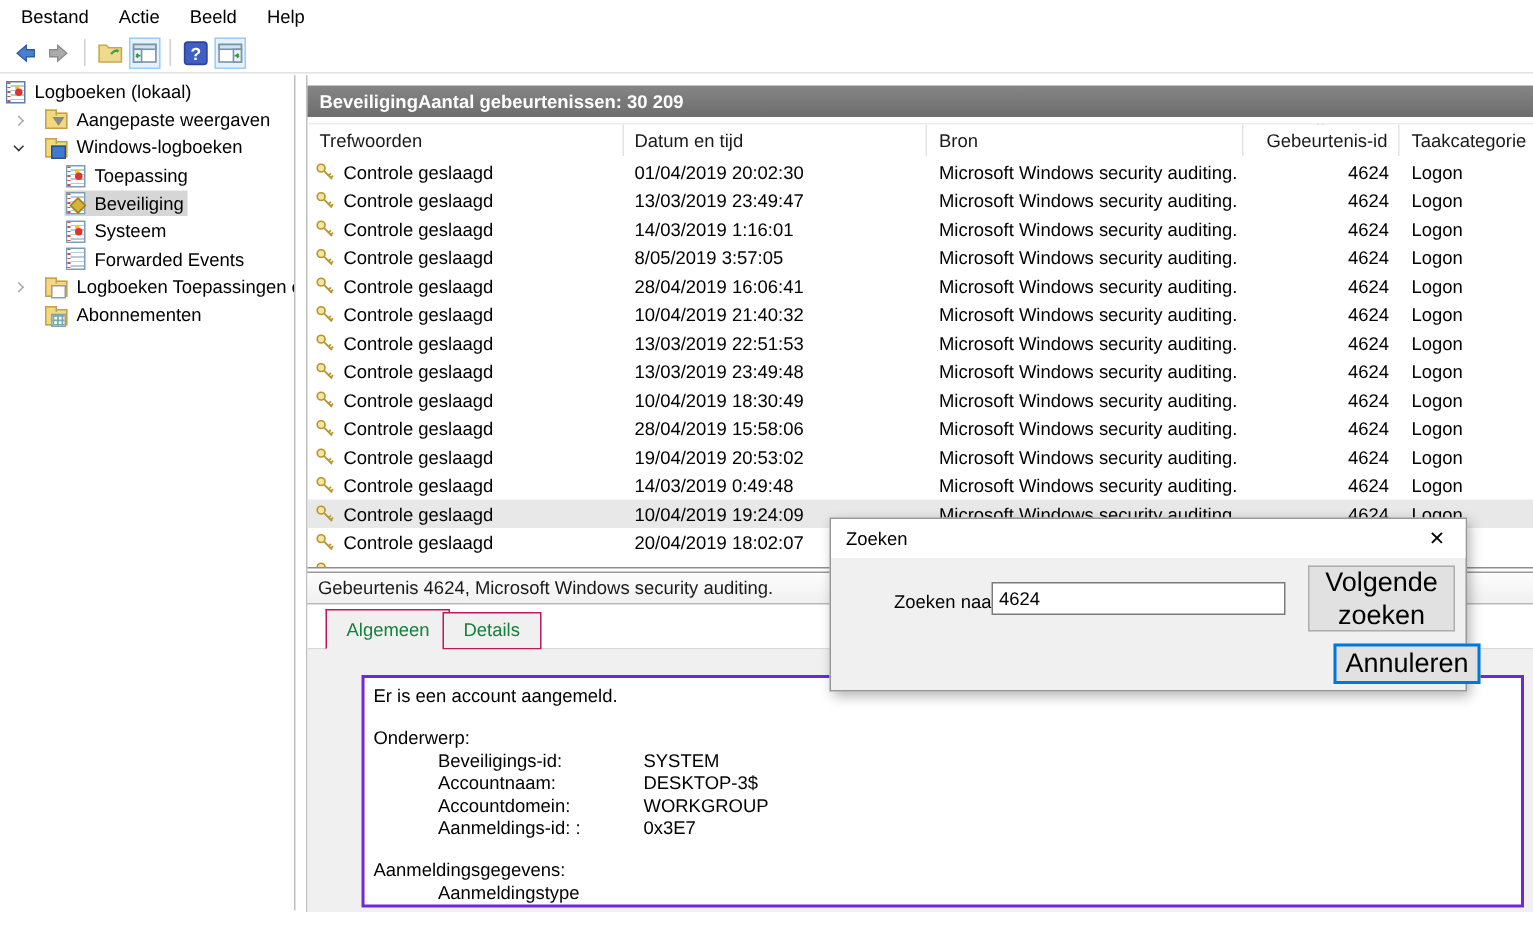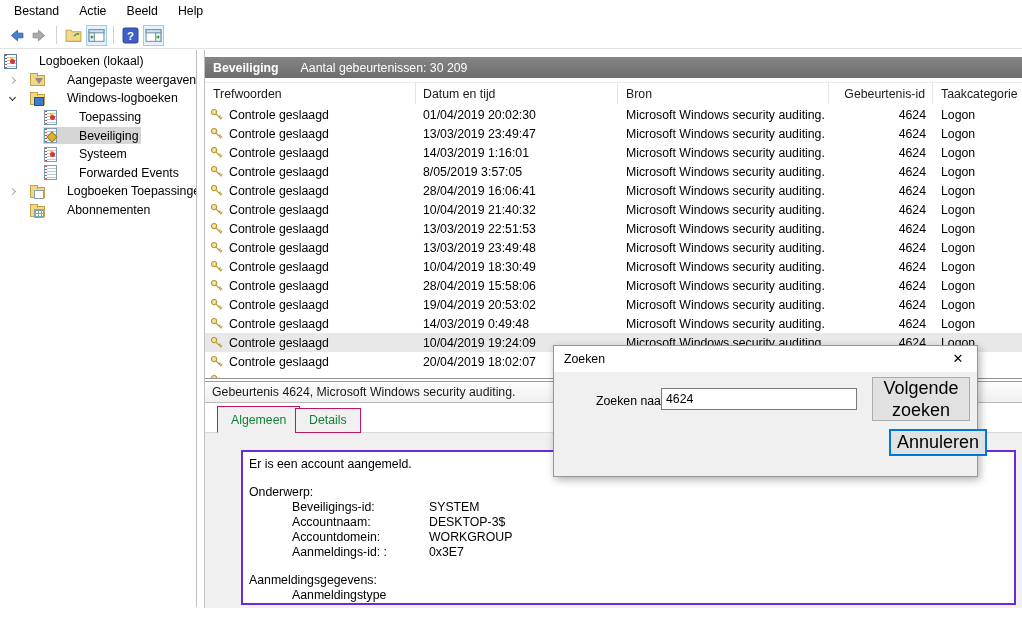--- a/index.html
+++ b/index.html
@@ -20,21 +20,21 @@
   .tb-sep { width:1px; height:18px; background:#d0d0d0; margin:0 5px; }
 
   
   #sidebar { position:absolute; left:0; top:50px; width:197px; height:557px; background:#fff;
     border-right:1px solid #c0c0c0; overflow:hidden; }
   #tree { position:absolute; left:0; top:2px; width:100%; }
   .tree-item { position:relative; height:18.6px; display:flex; align-items:center; white-space:nowrap; }
   .tree-item .inner { display:inline-flex; align-items:center; height:17px; padding:0 3px 0 1px; }
   .tree-item.sel .inner { background:#d6d6d6; }
   .lvl0 .inner { margin-left:3px; } .lvl1 .inner { margin-left:29px; } .lvl2 .inner { margin-left:43px; }
-  .tlabel { margin-left:22px; }
+  .tlabel { margin-left:6px; }
   .expander { position:absolute; left:10px; top:7px; width:5px; height:5px;
     border-right:1.2px solid #a6a6a6; border-top:1.2px solid #a6a6a6; transform:rotate(45deg); }
   .expander.expanded { border-color:#2b2b2b; transform:rotate(135deg); top:6px; }
   
   .ticon { position:relative; width:13px; height:15px; flex:none; display:inline-block; }
   .ticon.root,.ticon.log,.ticon.log-alert,.ticon.log-key { background:#fff; border:1px solid #7d9cb5;
     background-image:repeating-linear-gradient(to bottom, transparent 0 2px, #b9cbd9 2px 3px); }
   .ticon.root { border-color:#5b7fa6; }
   .ticon.root::before,.ticon.log::before,.ticon.log-alert::before,.ticon.log-key::before {
     content:''; position:absolute; left:0; top:0; bottom:0; width:2px;
@@ -61,21 +61,21 @@
     background-image:linear-gradient(#7aa 1px, transparent 1px), linear-gradient(90deg,#7aa 1px, transparent 1px);
     background-size:3px 3px; }
 
   
   #main { position:absolute; left:204px; top:50px; width:818px; height:558px; background:#fff;
     border-left:1px solid #c0c0c0; }
   #listbar { position:absolute; left:0; top:7px; width:818px; height:21px;
     background:linear-gradient(#858585,#6d6d6d); color:#fff; display:flex; align-items:center;
     padding-left:8px; }
   #listbar .t { font-weight:bold; }
-  #listbar .c { margin-left:22px; font-weight:normal; }
+  #listbar .c { font-weight:bold; }
   
   #thead { position:absolute; left:0; top:32px; width:818px; height:21px; border-top:1px solid #ececec;
     display:grid; grid-template-columns:211px 202px 211px 104px 1fr; align-items:center; }
   .hcell { position:relative; height:21px; line-height:22px; padding-left:8px; border-right:1px solid #e4e4e4;
     color:#1a1a1a; white-space:nowrap; overflow:hidden; }
   .hcell.c0 { padding-left:8px; } .hcell.c1 { padding-left:7px; }
   .hcell.c3 { text-align:right; padding-right:7px; }
   .hcell.c4 { border-right:none; }
   .sort-caret { position:absolute; left:50%; top:-4px; transform:translateX(-50%); font-size:9px;
     color:#555; line-height:8px; }
@@ -103,21 +103,21 @@
   .tab.active { background:#f0f0f0; border-bottom:1px solid #f0f0f0; padding:6px 13px 5px 13px; }
   #tabcontent { position:absolute; left:0; top:383px; width:818px; height:175px; background:#f0f0f0; }
   #dbox { position:absolute; left:36px; top:17px; width:775px; height:155px; background:#fff;
     border:2px solid #6d28d9; padding:5px 6px; overflow:hidden; }
   .dline { height:15px; line-height:15px; white-space:nowrap; }
   .dline.blank { height:13px; }
   .dline.ind { padding-left:43px; }
   .dlabel { display:inline-block; width:137px; }
 
   
-  #dialog { position:absolute; left:553px; top:345px; width:425px; height:132px; background:#f0f0f0;
+  #dialog { position:absolute; left:553px; top:345px; width:425px; height:116px; background:#f0f0f0;
     border:1px solid #979797; box-shadow:2px 3px 8px rgba(0,0,0,0.30); z-index:20; }
   #dlg-title { position:absolute; left:0; top:0; width:100%; height:26px; background:#fff;
     display:flex; align-items:center; }
   #dlg-title .cap { margin-left:10px; }
   #dlg-close { position:absolute; right:8px; top:3px; width:22px; height:20px; text-align:center;
     line-height:20px; font-size:13px; color:#000; }
   #dlg-label { position:absolute; left:10px; top:48px;margin-left:32px; }
   #dlg-input { position:absolute; left:107px; top:42px; width:196px; height:22px; background:#fff;
     border:1px solid #7a7a7a; font-family:"Liberation Sans", sans-serif; font-size:12.3px;
     padding:0 4px; color:#000; }

